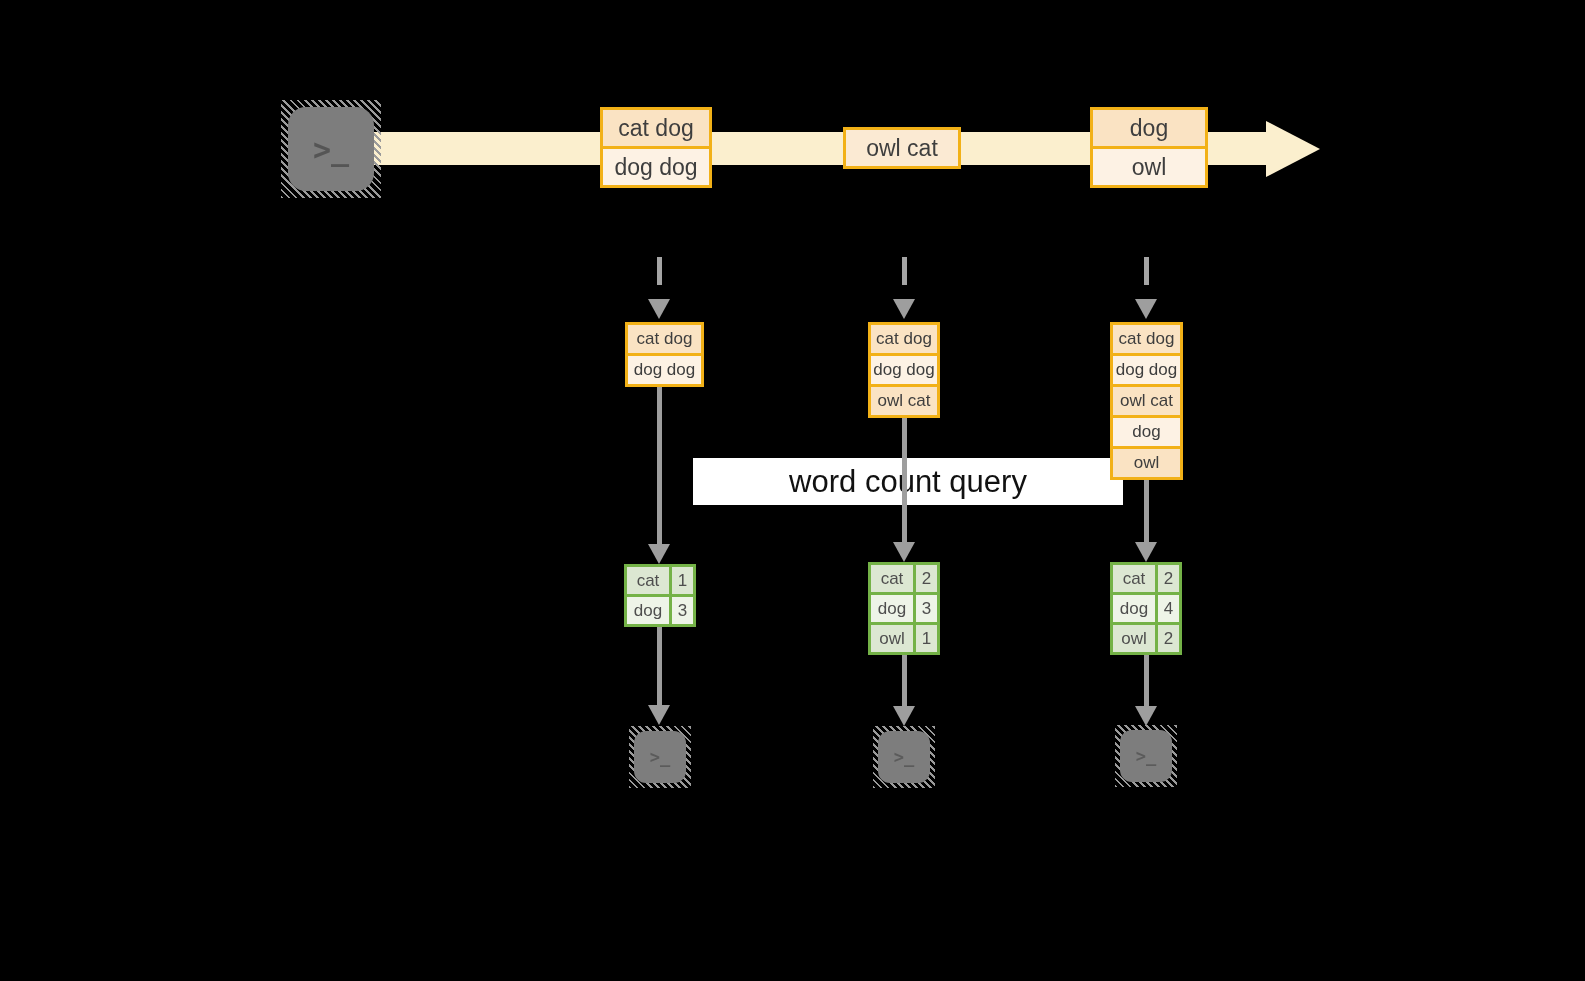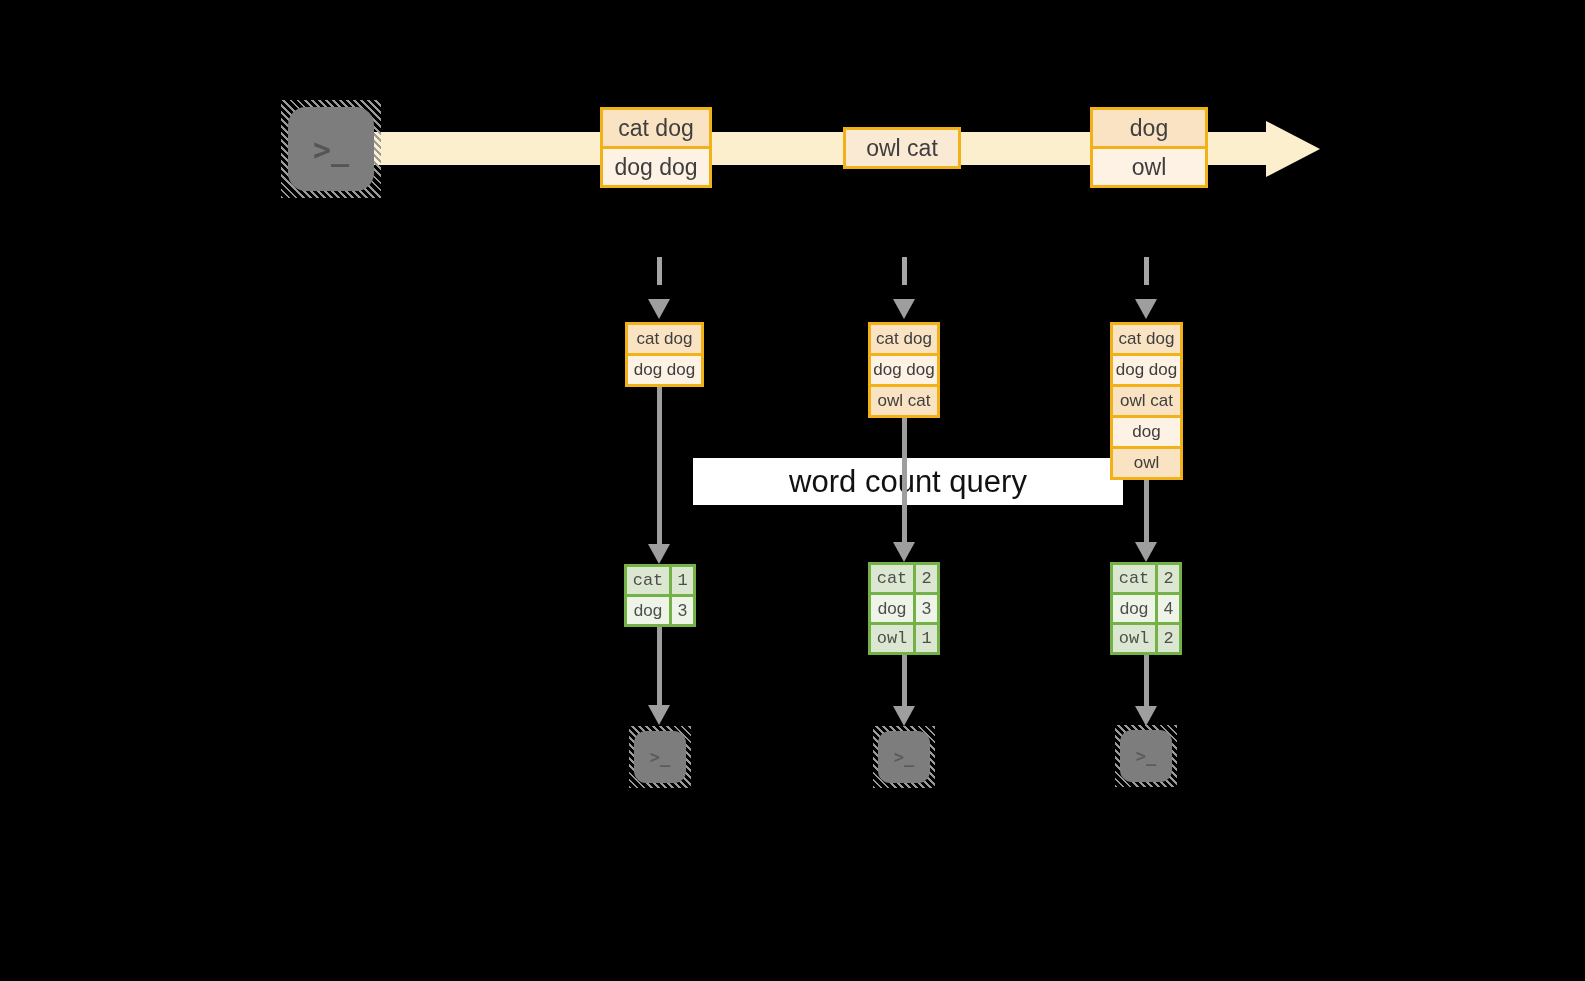--- a/index.html
+++ b/index.html
@@ -27,21 +27,21 @@
   .ahead{position:absolute;width:0;height:0;z-index:3;
     border-left:11px solid transparent;border-right:11px solid transparent;border-top:20px solid #9e9e9e;}
   
   .qband{position:absolute;left:693px;top:458px;width:430px;height:47px;background:#ffffff;z-index:2;
     display:flex;align-items:center;justify-content:center;}
   .qband span{font-size:31px;color:#111111;}
   
   .gtable{position:absolute;box-sizing:border-box;background:#74b247;padding:3px;z-index:3;
     display:grid;grid-template-columns:42px 21px;gap:3px;}
   .gc{height:27px;display:flex;align-items:center;justify-content:center;font-size:17px;color:#4e4e4e;}
-  .gc:nth-child(4n+1),.gc:nth-child(4n+2){background:#dce7d2;font-family:Liberation Mono, monospace;}
+  .gc:nth-child(4n+1),.gc:nth-child(4n+2){background:#dce7d2;}
   .gc:nth-child(4n+3),.gc:nth-child(4n+4){background:#eef4e8;}
   
   .term{position:absolute;z-index:4;
     background:repeating-linear-gradient(45deg,#9a9a9a 0 2px,transparent 2px 5px);}
   .term-inner{position:absolute;display:flex;align-items:center;justify-content:center;background:#7d7d7d;}
   .term-lg{width:100px;height:98px;}
   .term-lg .term-inner{inset:7px;border-radius:18px;}
   .term-lg .prompt{font-family:"DejaVu Sans Mono",monospace;font-weight:bold;font-size:30px;color:#555555;}
   .term-sm{width:62px;height:62px;}
   .term-sm .term-inner{inset:5px;border-radius:12px;}

